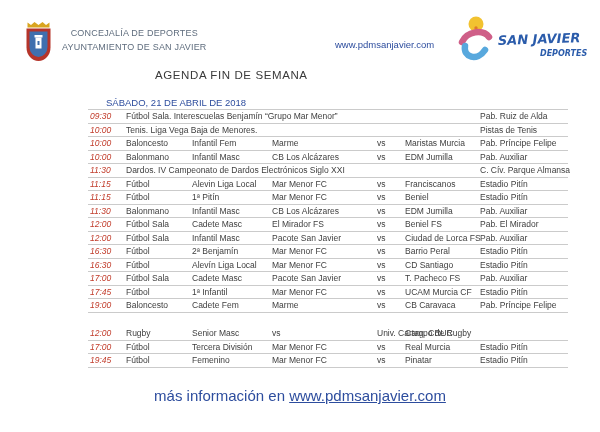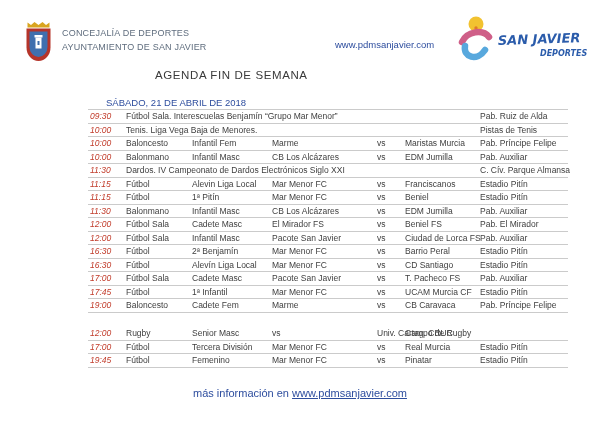--- a/index.html
+++ b/index.html
@@ -19,40 +19,40 @@
   }
   *{margin:0;padding:0;box-sizing:border-box;}
   body{background:#e8e8e8;font-family:"Liberation Sans",sans-serif;}
   .page{
     position:relative;width:600px;height:432px;background:#ffffff;
     overflow:hidden;margin:0 auto;color:var(--text-dark);
   }
   
   .crest{position:absolute;left:25px;top:21px;width:27px;height:41px;}
   .org{position:absolute;left:62px;top:26px;font-size:9px;line-height:14px;
-       color:var(--muted-blue);letter-spacing:.2px;}
+       color:var(--muted-blue);letter-spacing:.2px;text-align:center;}
   .site-url{position:absolute;left:335px;top:39px;font-size:9.5px;color:var(--heading-blue);}
   .sj-logo{position:absolute;left:456px;top:14px;width:140px;height:50px;}
   .page-title{position:absolute;left:115px;top:69px;font-size:11.5px;
               letter-spacing:.6px;color:#3a3a3a;margin-left:40px;}
   
   .section{position:absolute;left:60px;width:480px;margin-left:28px;}
   .section.saturday{top:96px;}
   .section.sunday{top:327px;}
   .section-heading{height:14px;line-height:13px;padding-left:18px;font-size:9.5px;
                    color:var(--heading-blue);border-bottom:1px solid var(--line-gray);}
   .row{display:grid;grid-template-columns:36px 66px 80px 105px 28px 75px 1fr;
        height:13.5px;line-height:13px;border-bottom:1px solid var(--line-gray);
        padding-left:2px;font-size:8.5px;color:var(--text-dark);}
   .cell{white-space:nowrap;overflow:visible;}
   .cell.time{color:var(--accent-red);font-style:italic;}
   .span-row .sport{grid-column:2/7;}
   
   .footer{position:absolute;left:0;right:0;top:387px;text-align:center;
-          font-size:11px;color:var(--heading-blue);}
+          font-size:15px;color:var(--heading-blue);}
   .footer a{color:var(--link-blue);text-decoration:underline;}
   .crest .shield-red{fill:var(--crest-red);}
   .crest .shield-blue{fill:var(--crest-blue);}
   .crest .crown{fill:var(--crest-gold);}
   .sj-logo .head{fill:var(--logo-yellow);}
   .sj-logo .arms{stroke:var(--logo-pink);}
   .sj-logo .legs{stroke:var(--logo-blue);}
   .sj-logo text{fill:var(--logo-text-blue);font-family:"DejaVu Sans",sans-serif;
                 font-style:italic;font-weight:bold;}
 </style>

